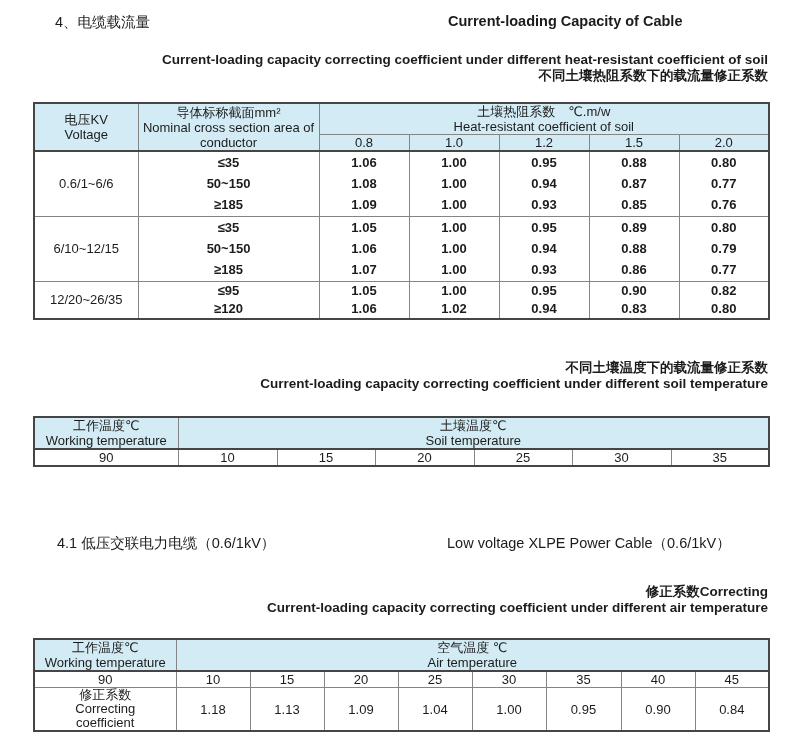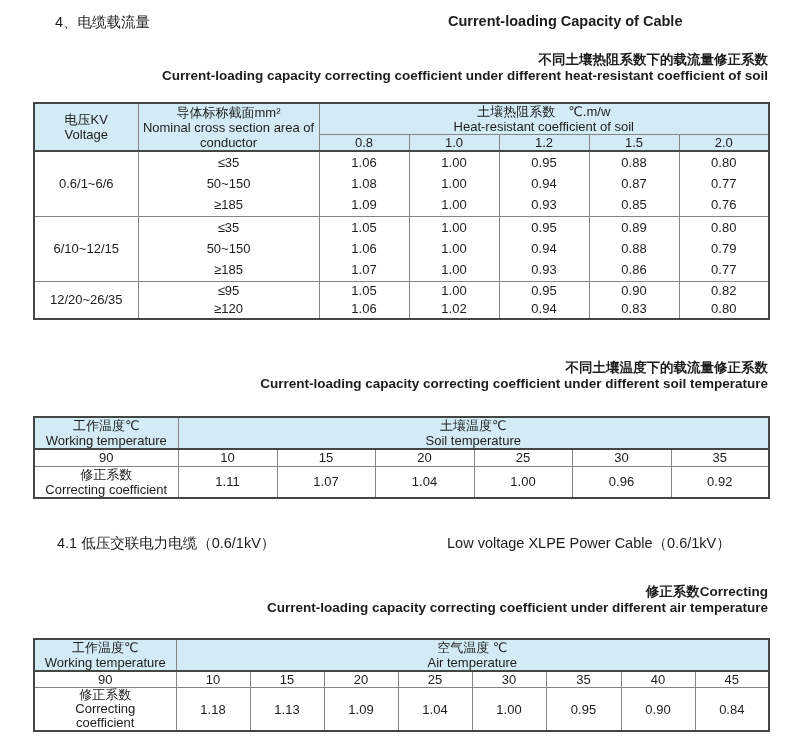--- a/index.html
+++ b/index.html
@@ -22,21 +22,21 @@
   #heading-soil-resist { top:52px; }
   #heading-soil-temp  { top:360px; }
   #heading-air-temp   { top:584px; }
 
   table { position:absolute; left:33px; border-collapse:collapse; table-layout:fixed;
           font-size:13px; text-align:center; border:2px solid #454545; }
   th,td { border:1px solid #858585; font-weight:normal; vertical-align:middle; padding:0; }
   thead { border-bottom:2px solid #454545; }
   thead th { background:#d3ebf4; }
   .zh,.en { line-height:15px; }
-  .ln { height:21px; line-height:21px; }
+  .ln { height:21px; line-height:21px;font-weight:bold; }
   .g3 .ln { height:18px; line-height:18px; }
 
   #table-heat { top:102px; width:735px; }
   #table-heat .h1row { height:31px; }
   #table-heat .h2row { height:15px; }
   #table-heat .h2row th { line-height:15px; }
   .rg12 { height:65px; }
   .rg3  { height:24px;margin-left:46px; }
 
   #table-soil { top:416px; width:735px; }
@@ -50,22 +50,22 @@
   #table-air .crow { height:31px; }
   .wrap-label { line-height:14px; padding:0 16px; }
 </style>
 </head>
 <body>
 
 <div class="abs doc-title title-zh">4、电缆载流量</div>
 <div class="abs doc-title title-en">Current-loading Capacity of Cable</div>
 
 <div class="abs heading" id="heading-soil-resist">
+  <div>Current-loading capacity correcting coefficient under different heat-resistant coefficient of soil</div>
   <div>不同土壤热阻系数下的载流量修正系数</div>
-  <div>Current-loading capacity correcting coefficient under different heat-resistant coefficient of soil</div>
 </div>
 
 <table id="table-heat">
   <colgroup>
     <col style="width:104px">
       <col style="width:181px">
     <col style="width:90px">
       <col style="width:90px">
       <col style="width:90px">
       <col style="width:90px">
@@ -221,32 +221,20 @@
   <tbody>
     <tr class="trow">
       <td>90</td>
       <td>10</td>
       <td>15</td>
       <td>20</td>
       <td>25</td>
       <td>30</td>
       <td>35</td>
     </tr>
-    <tr class="crow">
-      <td>
-        <div class="zh">修正系数</div>
-        <div class="en">Correcting coefficient</div>
-      </td>
-      <td>1.11</td>
-      <td>1.07</td>
-      <td>1.04</td>
-      <td>1.00</td>
-      <td>0.96</td>
-      <td>0.92</td>
-    </tr>
   </tbody>
 </table>
 
 <div class="abs sub-title sub-zh">4.1 低压交联电力电缆（0.6/1kV）</div>
 <div class="abs sub-title sub-en">Low voltage XLPE Power Cable（0.6/1kV）</div>
 
 <div class="abs heading" id="heading-air-temp">
   <div>修正系数Correcting</div>
   <div>Current-loading capacity correcting coefficient under different air temperature</div>
 </div>

